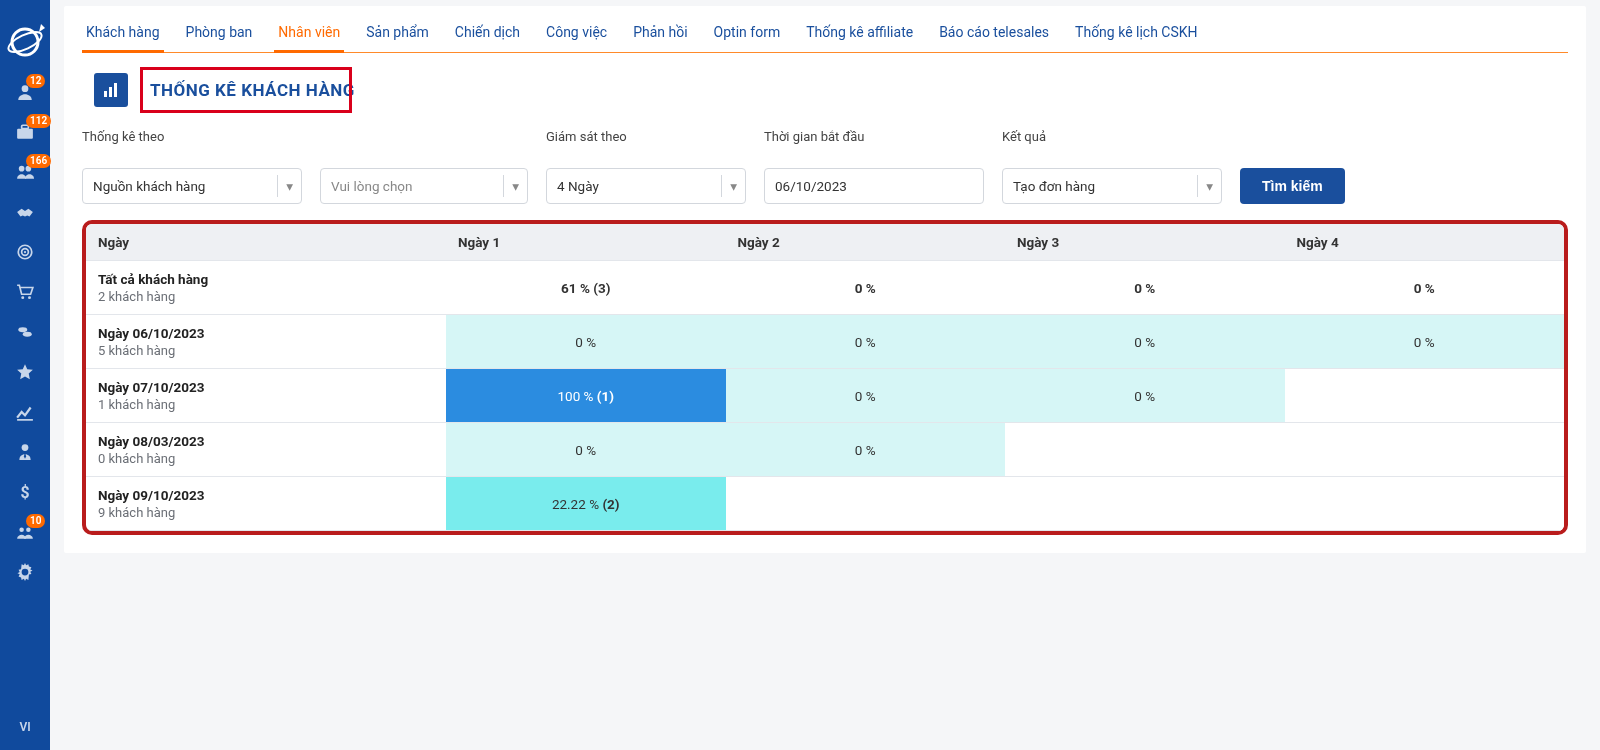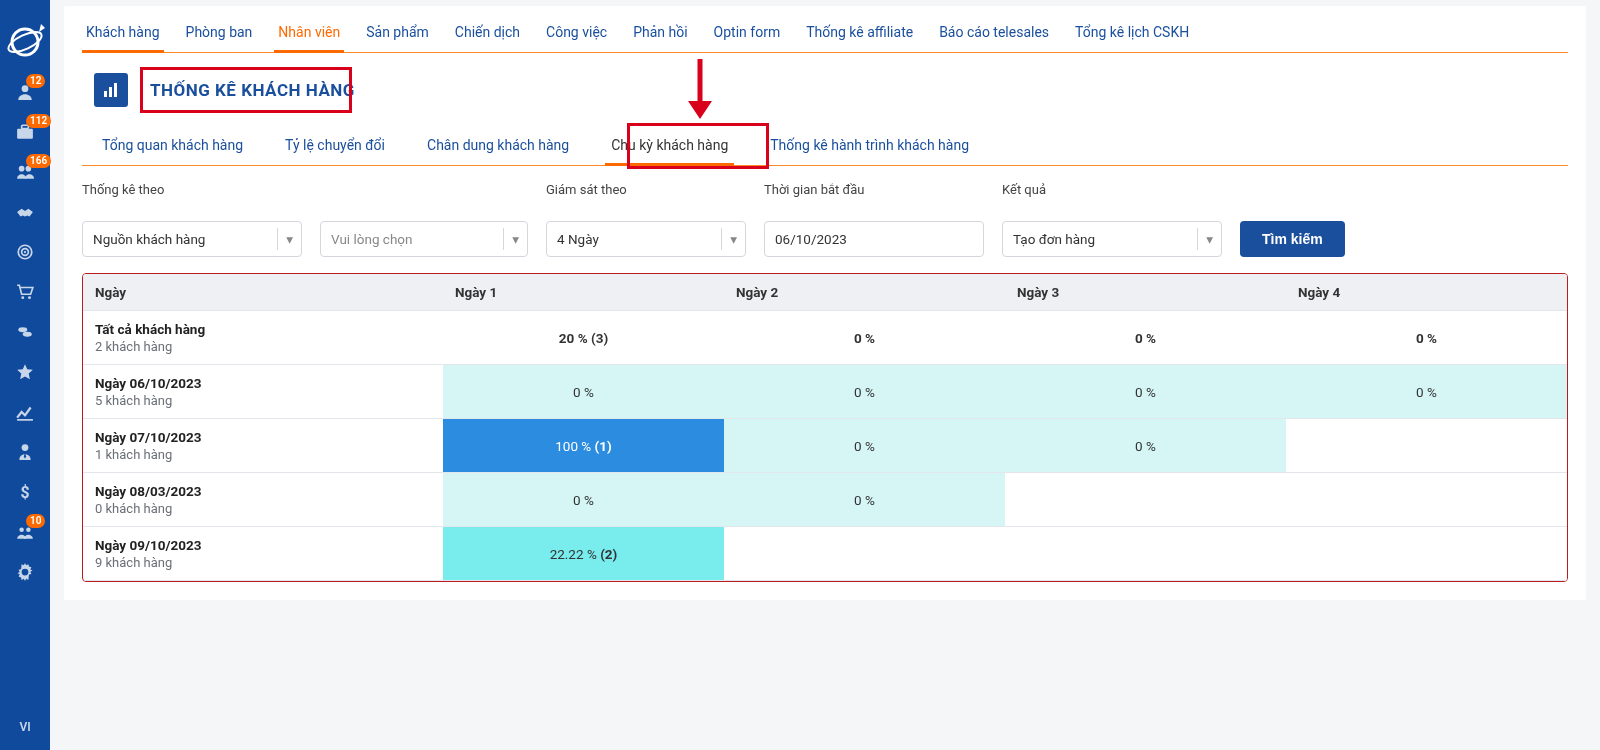--- a/index.html
+++ b/index.html
@@ -191,22 +191,22 @@
     border-radius:4px;
     padding:0 22px;
     font-size:14px;
     font-weight:600;
     cursor:pointer;
   }
 
   
   .cohort {
     margin-top:16px;
-    border:1px solid #b91c1c;
-    border-radius:4px;
+    border:4px solid #b91c1c;
+    border-radius:10px;
     overflow:hidden;
   }
   .cohort table { width:100%; border-collapse:collapse; table-layout:fixed; }
   .cohort th {
     background:#eef0f3;
     text-align:left;
     padding:10px 12px;
     font-weight:700;
     color:#333;
     font-size:13.5px;
@@ -342,49 +342,35 @@
         <div class="primary-tab active" style="color: rgb(26, 79, 157);">Khách hàng</div>
         <div class="primary-tab">Phòng ban</div>
         <div class="primary-tab active">Nhân viên</div>
         <div class="primary-tab">Sản phẩm</div>
         <div class="primary-tab">Chiến dịch</div>
         <div class="primary-tab">Công việc</div>
         <div class="primary-tab">Phản hồi</div>
         <div class="primary-tab">Optin form</div>
         <div class="primary-tab">Thống kê affiliate</div>
         <div class="primary-tab">Báo cáo telesales</div>
-        <div class="primary-tab">Tổng kê lịch CSKH</div>
+        <div class="primary-tab">Thống kê lịch CSKH</div>
       </div>
 
     <div class="heading-row">
       <div class="heading-icon">
         <svg viewBox="0 0 16 16">
             <rect x="1" y="9" width="3" height="6"></rect>
             <rect x="6" y="5" width="3" height="10"></rect>
             <rect x="11" y="1" width="3" height="14"></rect>
           </svg>
       </div>
       <div class="heading-text">THỐNG KÊ KHÁCH HÀNG</div>
       <div class="red-box-heading"></div>
     </div>
 
-    <div class="secondary-tabs-wrap">
-      <svg class="red-arrow" viewBox="0 0 28 60">
-        <line x1="14" y1="0" x2="14" y2="44" stroke="#d9001b" stroke-width="5"></line>
-        <polygon points="14,60 2,42 26,42" fill="#d9001b"></polygon>
-      </svg>
-      <div class="secondary-tabs" id="secondary-tabs">
-          <div class="secondary-tab">Tổng quan khách hàng</div>
-          <div class="secondary-tab">Tỷ lệ chuyển đổi</div>
-          <div class="secondary-tab">Chân dung khách hàng</div>
-          <div class="secondary-tab active">Chu kỳ khách hàng</div>
-          <div class="secondary-tab">Thống kê hành trình khách hàng</div>
-        </div>
-      <div class="red-box-subtab"></div>
-    </div>
 
     <div class="filters">
       <div class="filter">
         <span class="filter-label">Thống kê theo</span>
         <div class="select" style="width:220px">
           <span>Nguồn khách hàng</span>
           <span class="caret">▾</span>
         </div>
       </div>
       <div class="filter">
@@ -427,21 +413,21 @@
               <th class="day-col">Ngày 3</th>
               <th class="day-col">Ngày 4</th>
             </tr>
           </thead>
         <tbody id="cohort-body">
             <tr>
               <td class="rowhead">
                 <div class="title">Tất cả khách hàng</div>
                 <div class="sub">2 khách hàng</div>
               </td>
-              <td class="cell " style="font-weight: 700;">20 % (3)</td>
+              <td class="cell " style="font-weight: 700;">61 % (3)</td>
               <td class="cell " style="font-weight: 700;">0 %</td>
               <td class="cell " style="font-weight: 700;">0 %</td>
               <td class="cell " style="font-weight: 700;">0 %</td>
             </tr>
             <tr>
               <td class="rowhead">
                 <div class="title">Ngày 06/10/2023</div>
                 <div class="sub">5 khách hàng</div>
               </td>
               <td class="cell v0">0 %</td>

